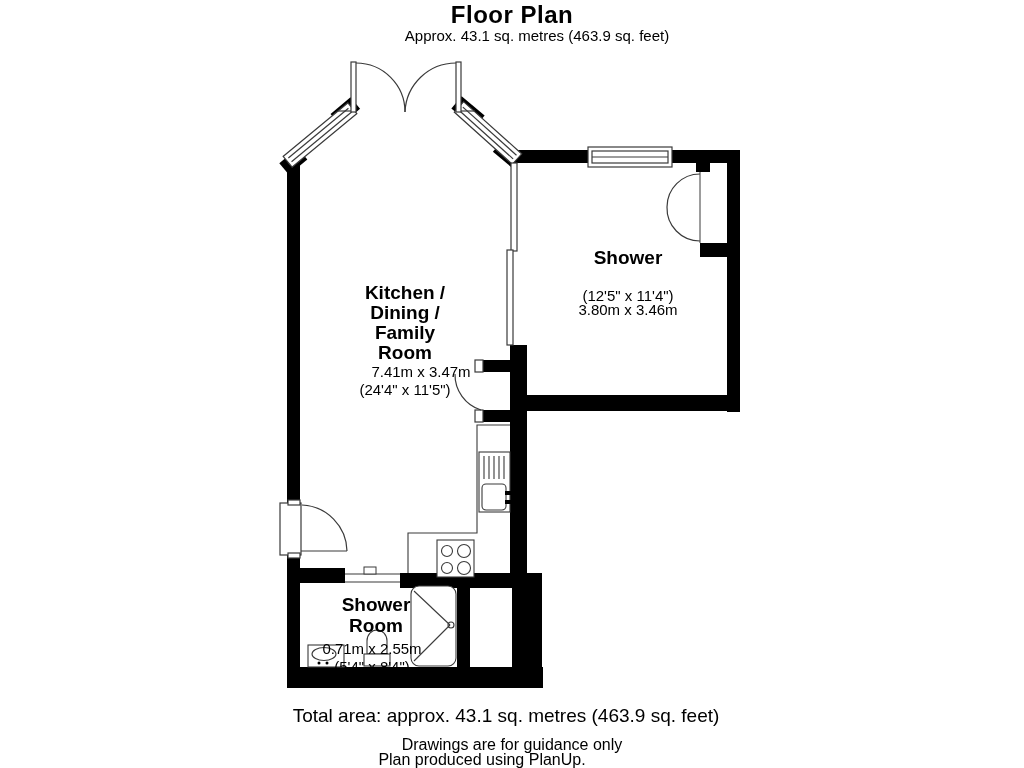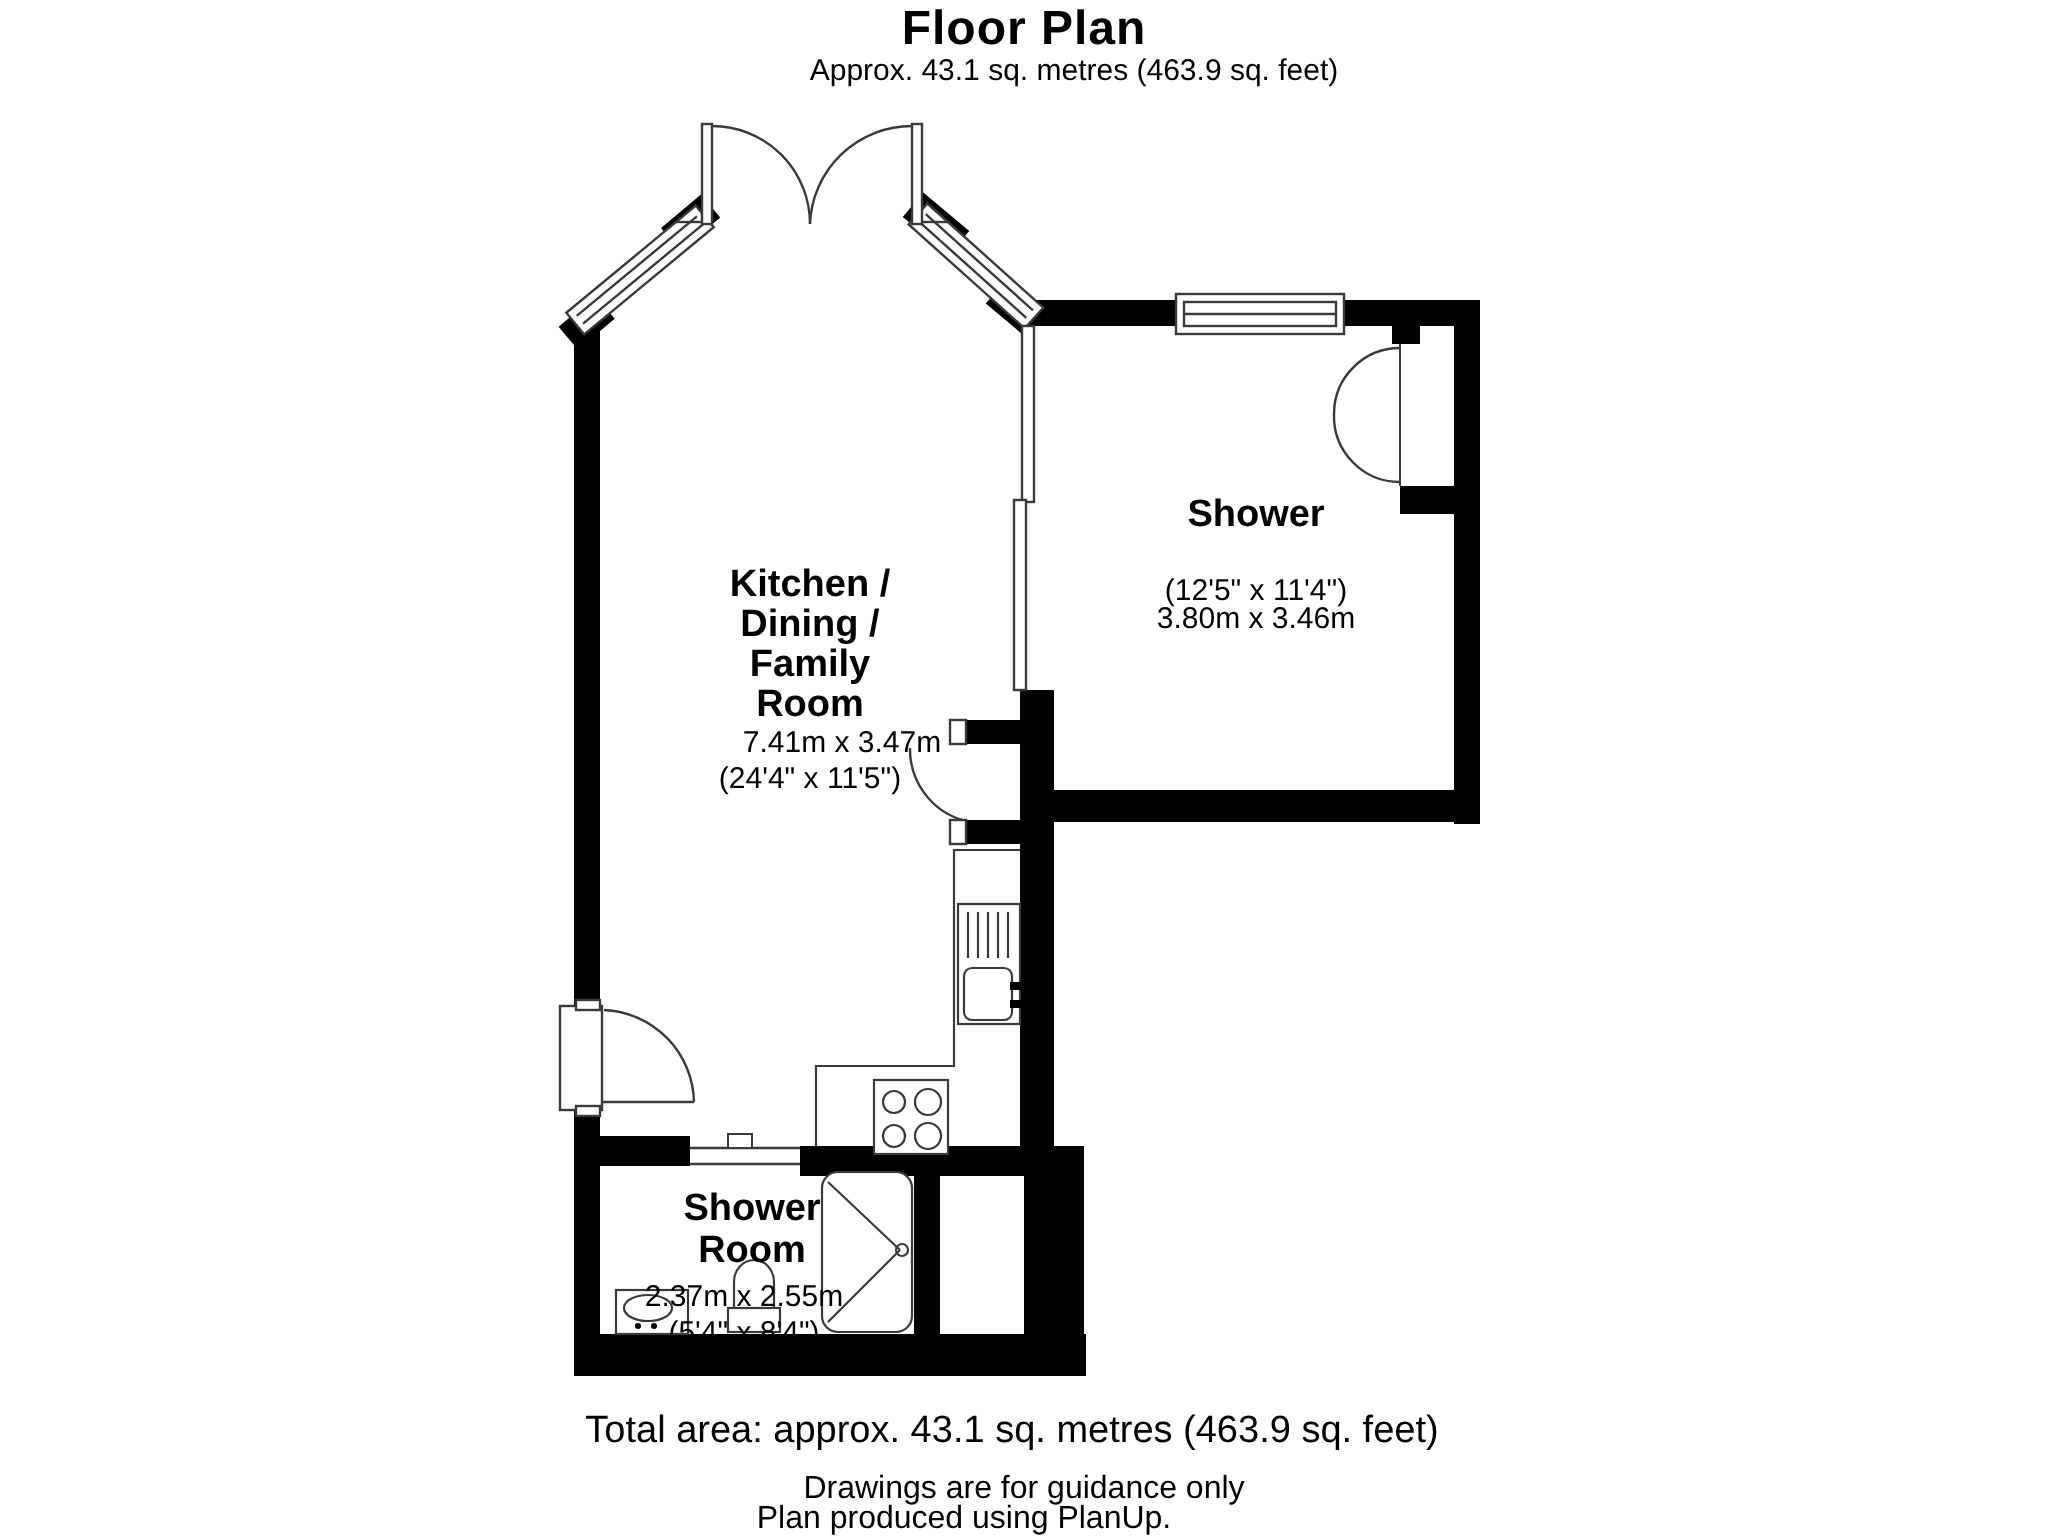--- a/index.html
+++ b/index.html
@@ -160,19 +160,19 @@
 Room</div>
   <div class="lbl dim" style="left:405px;top:363px;margin-left:16px;">7.41m x 3.47m</div>
   <div class="lbl dim" style="left:405px;top:381px;">(24'4" x 11'5")</div>
 
   <div class="lbl room-name" style="left:628px;top:248px;">Shower</div>
   <div class="lbl dim" style="left:628px;top:269px;margin-top:32px;">3.80m x 3.46m</div>
   <div class="lbl dim" style="left:628px;top:287px;">(12'5" x 11'4")</div>
 
   <div class="lbl room-name shower" style="left:376px;top:594px;">Shower
 Room</div>
-  <div class="lbl dim" style="left:372px;top:640px;">2.37m x 2.55m</div>
+  <div class="lbl dim" style="left:372px;top:640px;">0.71m x 2.55m</div>
   <div class="lbl dim" style="left:372px;top:658px;">(5'4" x 8'4")</div>
 
   <div class="lbl total" style="left:506px;top:705px;">Total area: approx. 43.1 sq. metres (463.9 sq. feet)</div>
   <div class="lbl note" style="left:512px;top:736px;">Drawings are for guidance only</div>
   <div class="lbl note" style="left:482px;top:751px;">Plan produced using PlanUp.</div>
 </div>
 
 </body></html>

